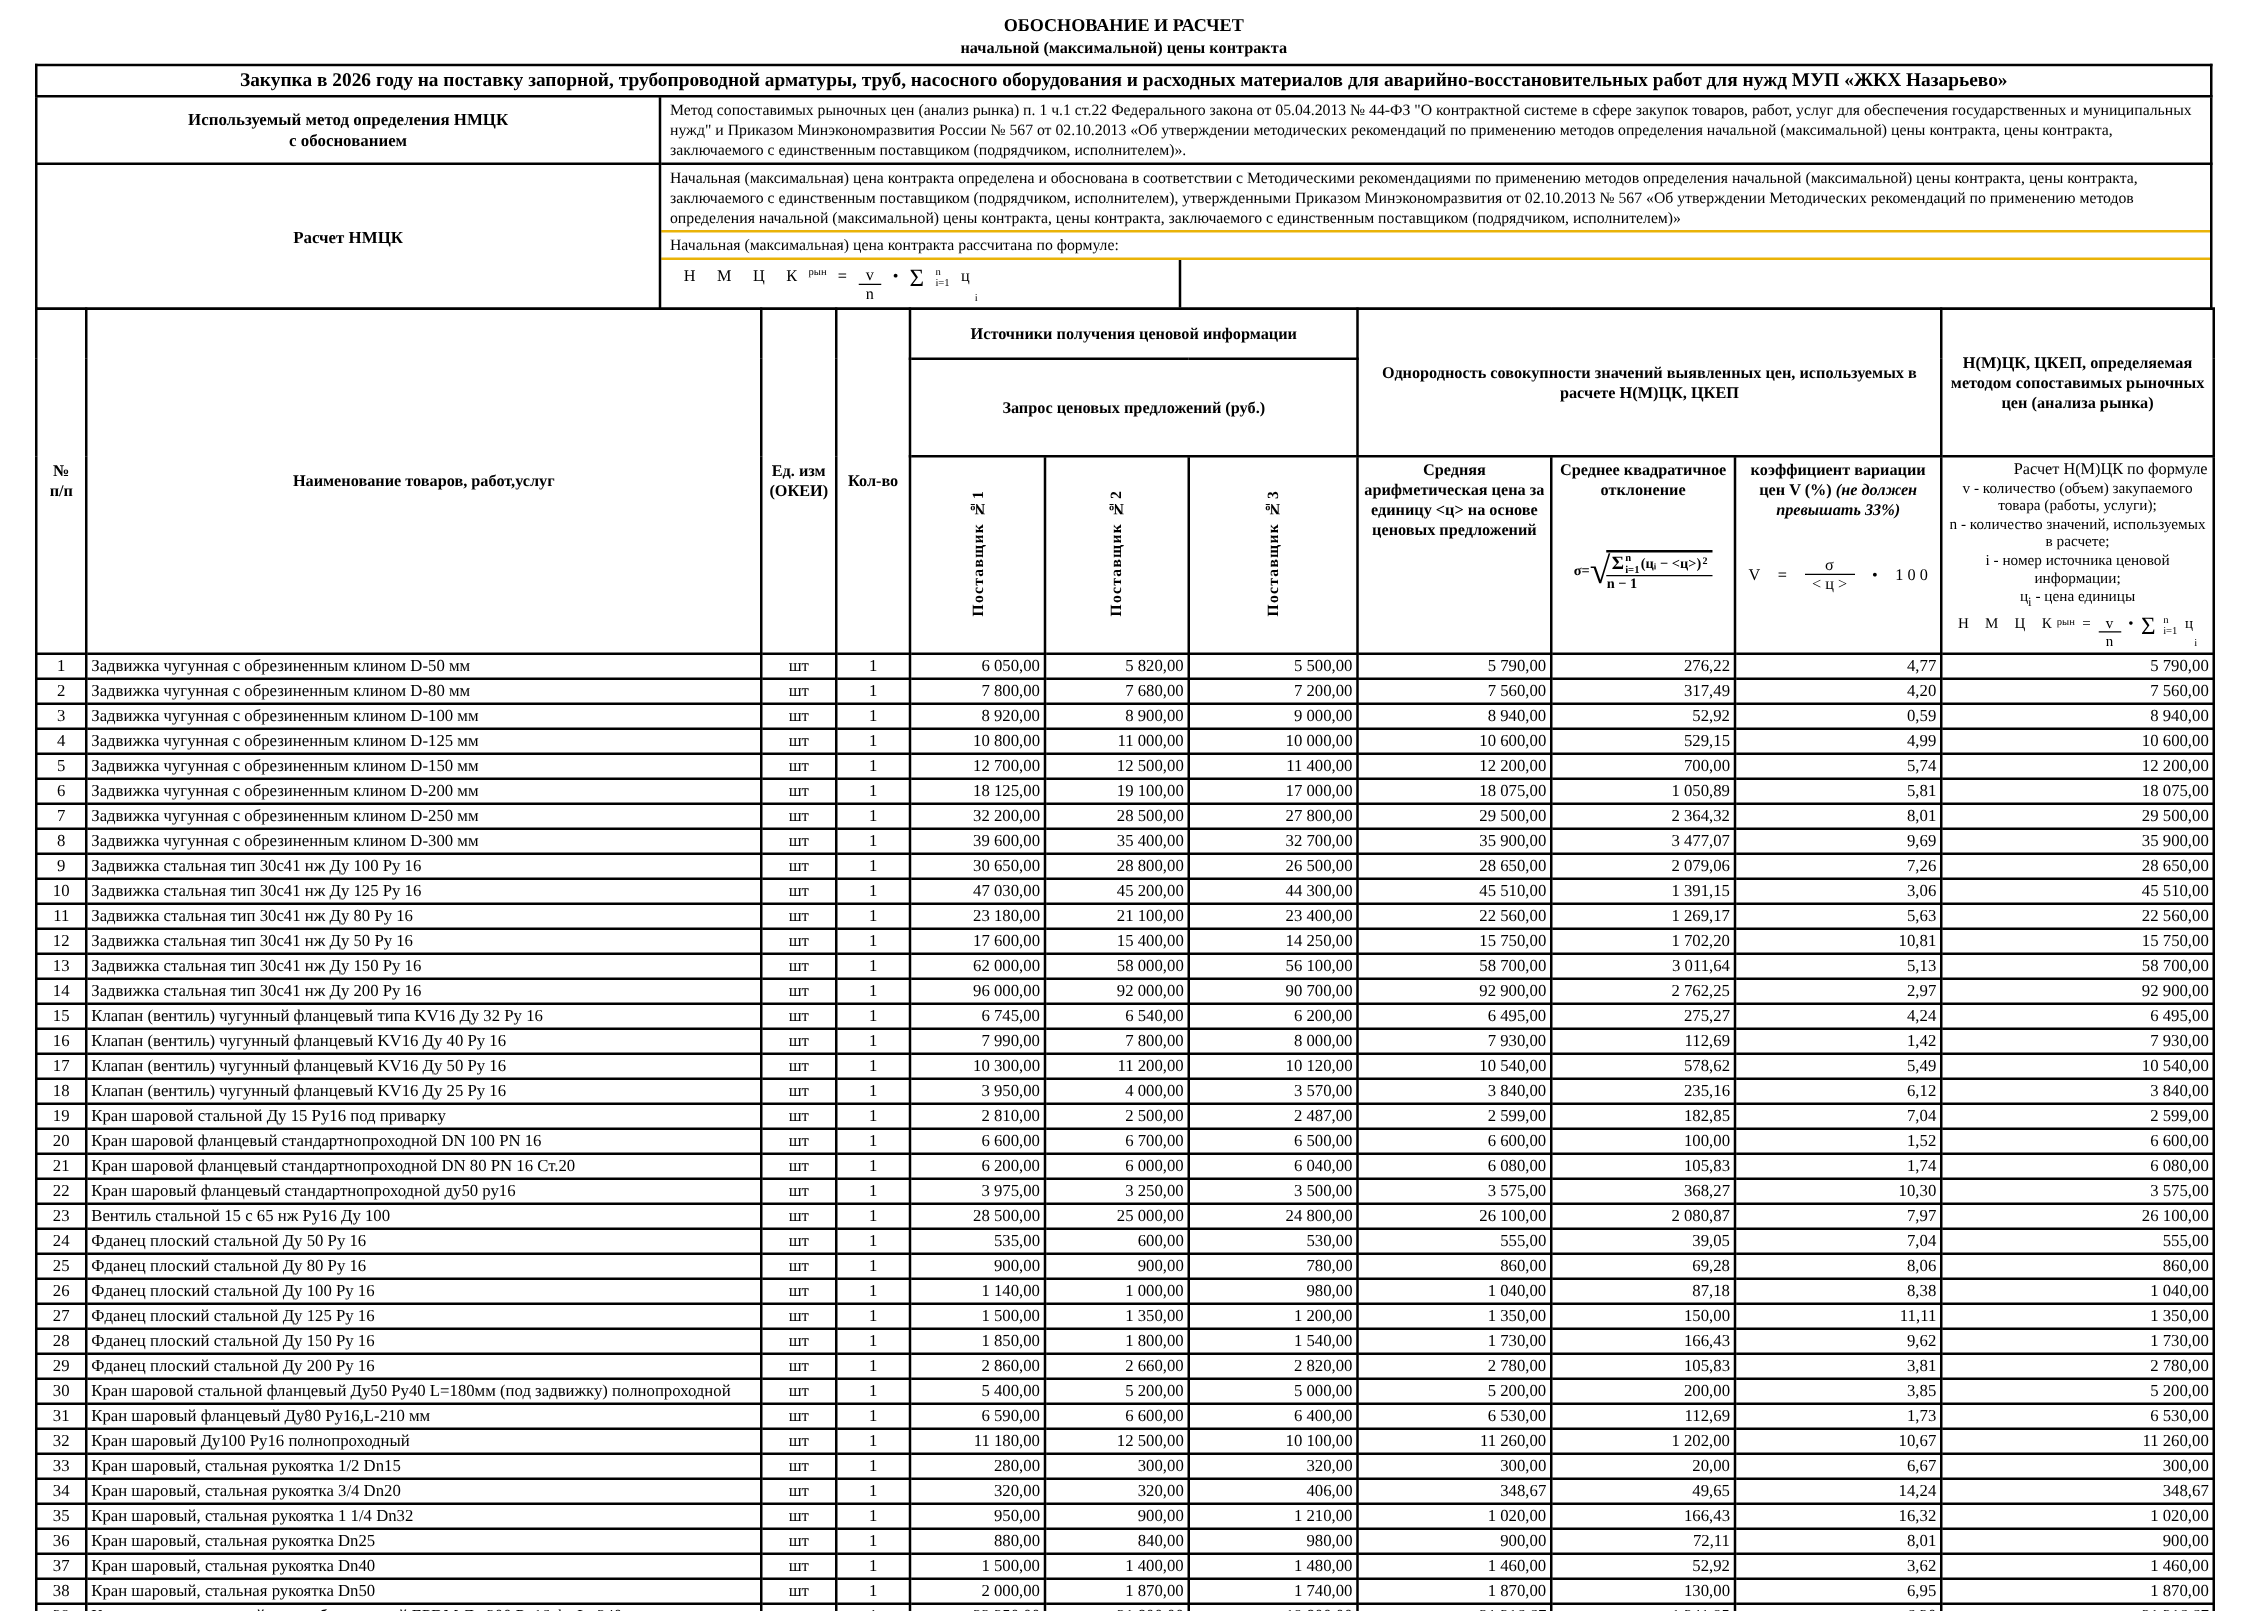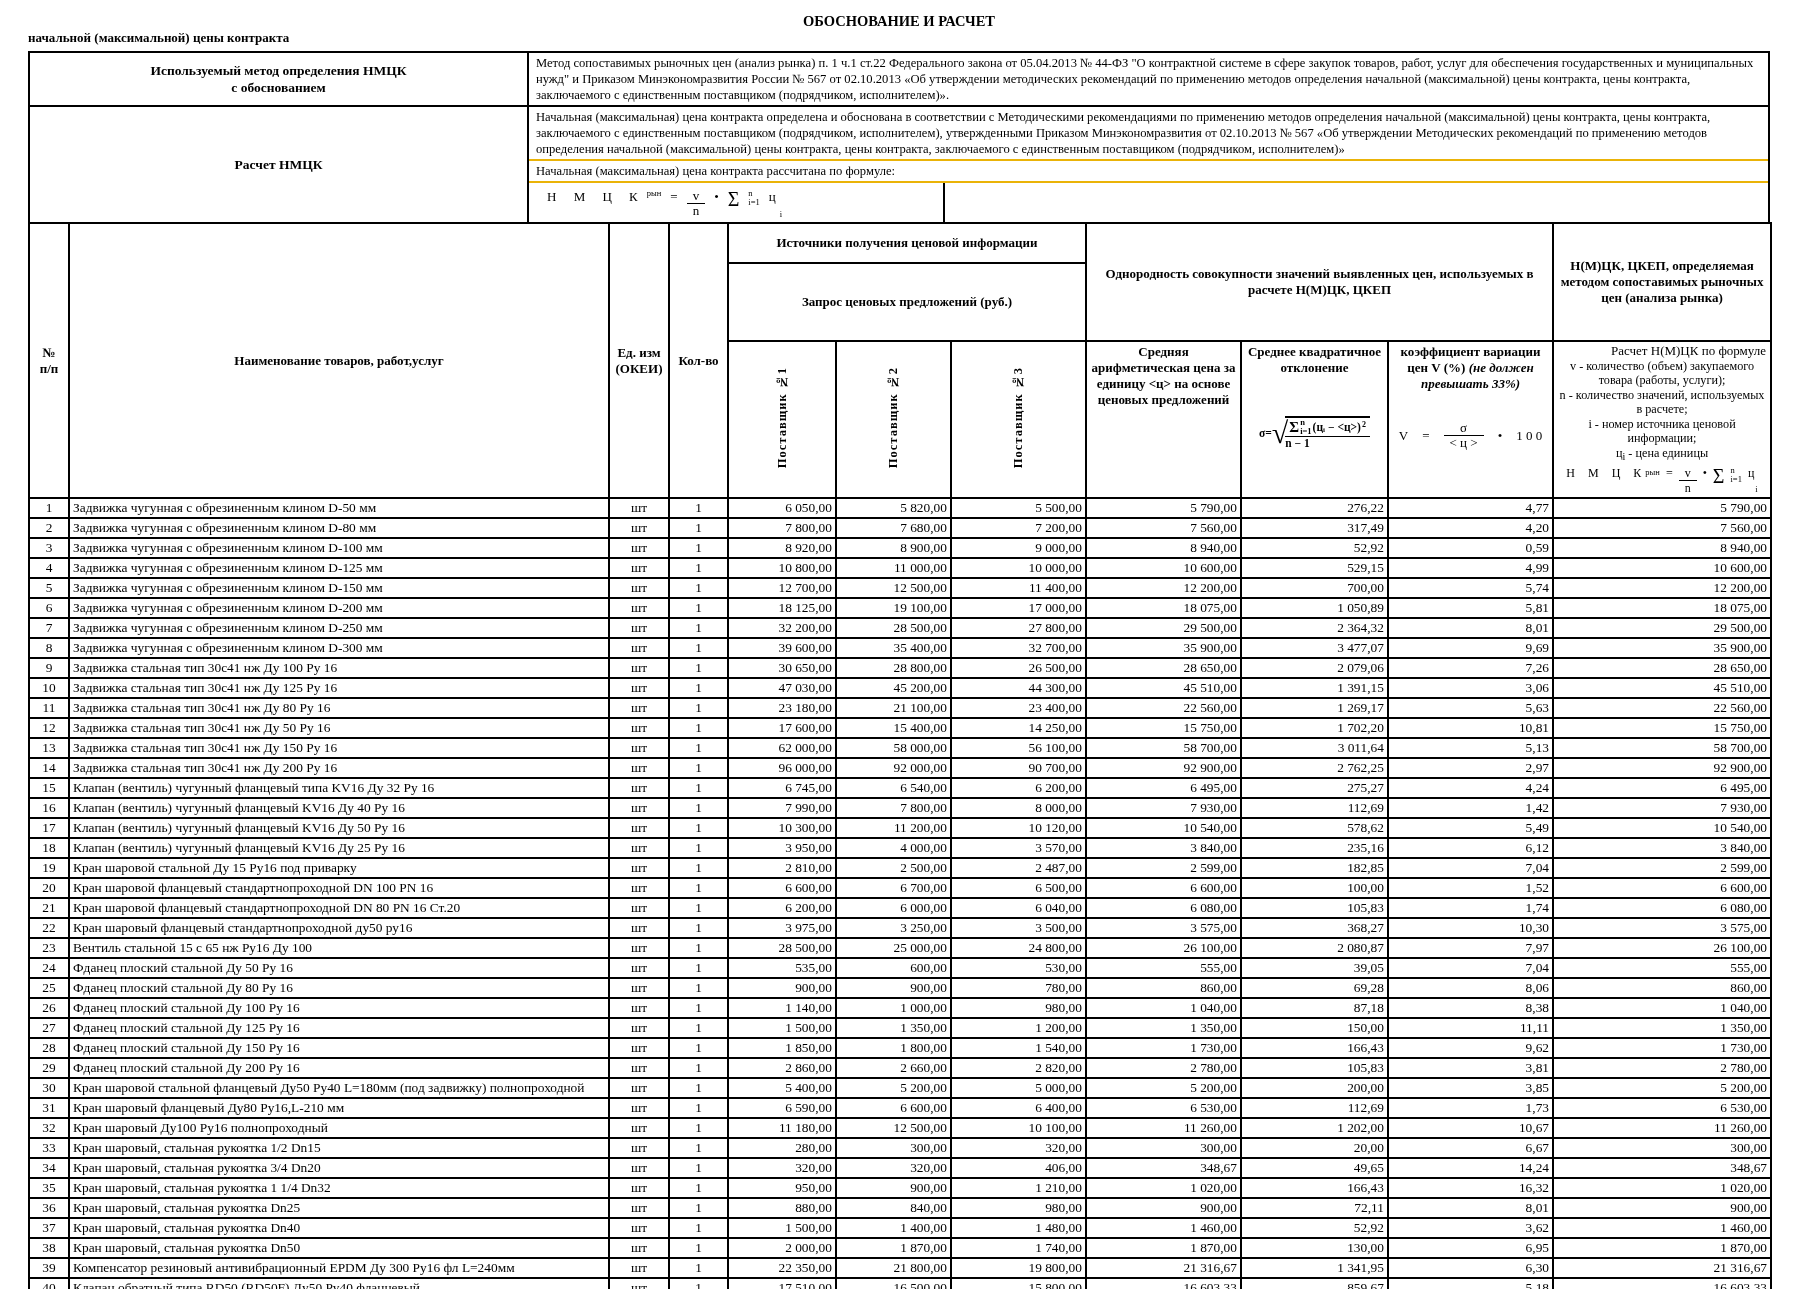--- a/index.html
+++ b/index.html
@@ -6,21 +6,21 @@
   html, body { overflow: hidden; }
   body {
     width: 1798px; height: 1289px;
     background: #ffffff;
     color: #000;
     font-family: "Liberation Serif", serif;
   }
   .sheet { padding: 12px 28px 0 28px; }
 
   .doc-title   { text-align: center; font-weight: bold; font-size: 14.5px; line-height: 18px; }
-  .doc-subtitle{ text-align: left; font-weight: bold; font-size: 13px;   line-height: 16px; margin-bottom: 5px; }
+  .doc-subtitle{ text-align: center; font-weight: bold; font-size: 13px;   line-height: 16px; margin-bottom: 5px; }
 
   table { border-collapse: collapse; width: 1742px; table-layout: fixed; }
   td, th { border: 2px solid #000; vertical-align: middle; }
 
   
   .proc-title { font-weight: bold; font-size: 15.5px; text-align: center; padding: 2px 6px; height: 25px; }
   .label-cell { font-weight: bold; font-size: 13.5px; text-align: center; padding: 2px 8px; line-height: 17px; margin-left: 40px; }
   .text-cell  { font-size: 12.6px; line-height: 16px; padding: 2px 7px; text-align: left; }
   .nested-cell{ padding: 0; vertical-align: top; }
   .sub-row { padding: 2px 7px; }
@@ -80,20 +80,23 @@
 
   <div class="doc-title">ОБОСНОВАНИЕ И РАСЧЕТ</div>
   <div class="doc-subtitle">начальной (максимальной) цены контракта</div>
 
   <table class="top-table">
     <colgroup>
         <col style="width:499px">
         <col>
       </colgroup>
     <tbody>
+      <tr>
+        <td colspan="2" class="proc-title">Закупка в 2026 году на поставку запорной, трубопроводной арматуры, труб, насосного оборудования и расходных материалов для аварийно-восстановительных работ для нужд МУП «ЖКХ Назарьево»</td>
+      </tr>
       <tr>
         <td class="label-cell">
           <div>Используемый метод определения НМЦК</div>
           <div>с обоснованием</div>
         </td>
         <td class="text-cell">Метод сопоставимых рыночных цен (анализ рынка)  п. 1 ч.1 ст.22 Федерального закона от 05.04.2013 № 44-ФЗ "О контрактной системе в сфере закупок товаров, работ, услуг для обеспечения государственных и муниципальных нужд" и Приказом Минэкономразвития России № 567 от 02.10.2013 «Об утверждении методических рекомендаций по применению методов определения начальной (максимальной) цены контракта, цены контракта, заключаемого с единственным поставщиком (подрядчиком, исполнителем)».</td>
       </tr>
       <tr>
         <td class="label-cell">Расчет НМЦК</td>
         <td class="nested-cell">

